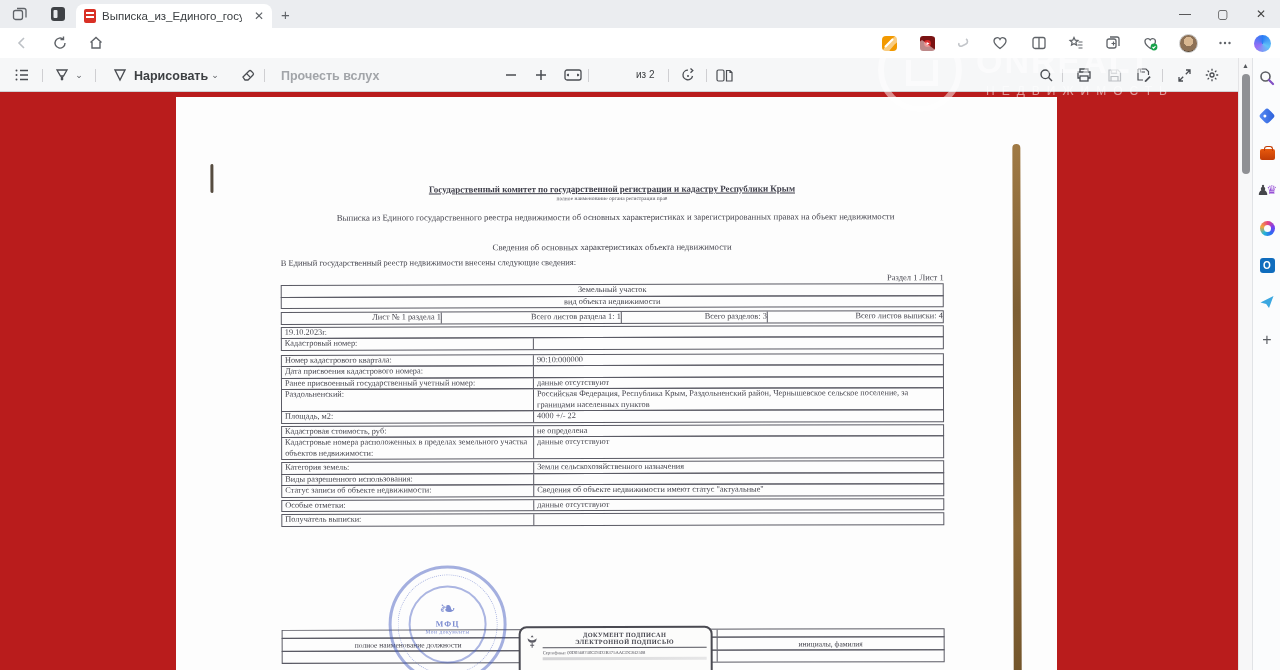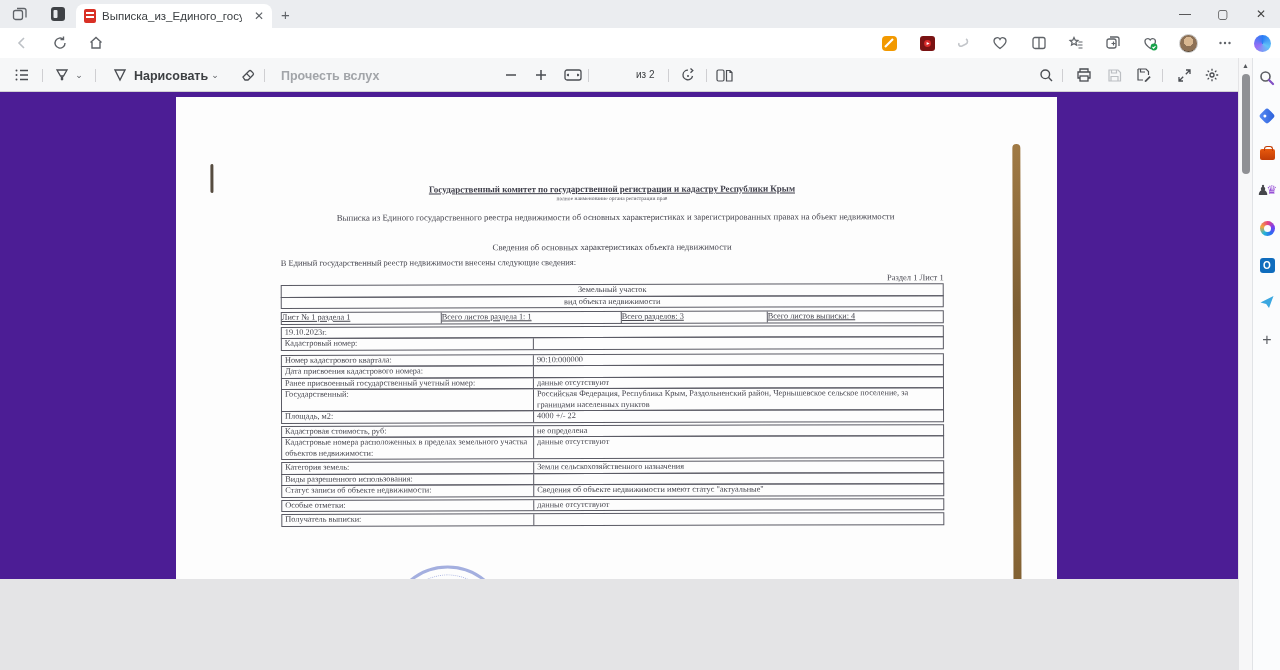--- a/index.html
+++ b/index.html
@@ -32,42 +32,42 @@
   .pdfbar { position:absolute; left:0; top:58px; width:1238px; height:34px; background:#f6f7f8; border-bottom:1px solid #d2d2d4; }
   .pb-ic { position:absolute; top:6px; width:24px; height:22px; display:flex; align-items:center; justify-content:center; cursor:pointer; border-radius:3px; color:#4a4d52; }
   .pb-div { position:absolute; top:11px; width:1px; height:13px; background:#cfcfd2; }
   .pb-label { position:absolute; top:11px; font-size:12.5px; color:#3d4043; cursor:pointer;font-weight:bold; }
   .pb-label.dis { color:#a2a5a9; cursor:default; }
   .chev { font-size:9px; color:#5a5d62; }
   .pageinput { position:absolute; left:598px; top:64px; width:30px; height:22px; border:1px solid #c9c9cc; border-radius:2px; background:#fff; text-align:center; font-size:12px; color:#333; font-family:inherit; }
   .pagecount { position:absolute; left:636px; top:11px; font-size:10px; color:#3d4043; }
 
   
-  .content { position:absolute; left:0; top:92px; width:1238px; height:487px; background:#4c1d95; overflow:hidden;padding-left:24px; }
+  .content { position:absolute; left:0; top:92px; width:1238px; height:578px; background:#b91c1c; overflow:hidden;padding-left:24px; }
   .page { position:absolute; left:176px; top:5px; width:881px; height:600px; background:#fdfdfd; }
   .scan { position:absolute; left:0; top:0; width:100%; height:100%; transform:rotate(-0.15deg); color:#45454e; font-family:"Liberation Serif","DejaVu Serif",serif; }
   .lefttick { position:absolute; left:35px; top:66px; width:3px; height:29px; background:#564c40; border-radius:2px; }
   .brownstrip { position:absolute; left:837px; top:48px; width:8px; height:552px; background:linear-gradient(180deg,#a07a45 0%,#7d5e33 30%,#8a6838 70%,#6f5229 100%); border-radius:4px 4px 0 0; }
 
   .c-org { position:absolute; left:105px; top:87px; width:663px; text-align:center; font-size:9px; font-weight:bold; color:#3f3f4a; }
   .c-org span { text-decoration:underline; }
   .c-orgcap { position:absolute; left:105px; top:98px; width:663px; text-align:center; font-size:5.5px; color:#55555e; }
   .c-doctitle { position:absolute; left:60px; top:115px; width:760px; text-align:center; font-size:8.8px; }
   .c-section { position:absolute; left:105px; top:145px; width:663px; text-align:center; font-size:8.8px; }
   .c-intro { position:absolute; left:105px; top:160px; font-size:8.5px; }
   .c-razdel { position:absolute; left:105px; top:176px; width:663px; text-align:right; font-size:8.5px; }
 
   .dtable { position:absolute; left:105px; top:188px; width:663px; font-size:8.3px; line-height:10.5px; }
   .trow { display:flex; border:1px solid #5a5a64; margin-top:-1px; min-height:12px; background:transparent; }
   .trow.center { justify-content:center; text-align:center; }
   .trow .lab { width:252px; border-right:1px solid #5a5a64; padding:0 3px; }
   .trow .val { flex:1; padding:0 3px; }
   .trow.g2 { margin-top:2px; } .trow.g3 { margin-top:3px; } .trow.g4 { margin-top:4px; }
   .sheetrow { display:flex; }
-  .sheetrow div { border-right:1px solid #5a5a64; text-align:left;text-decoration:underline; }
+  .sheetrow div { border-right:1px solid #5a5a64; text-align:right; }
   .sheetrow div:last-child { border-right:none; }
 
   
   .sigtable { position:absolute; left:105px; top:533px; width:663px; font-size:7.5px; }
   .sigrow { display:flex; border:1px solid #5a5a64; margin-top:-1px; }
   .sigrow .c1 { width:252px; border-right:1px solid #5a5a64; text-align:center; }
   .sigrow .c2 { width:183px; border-right:1px solid #5a5a64; }
   .sigrow .c3 { flex:1; text-align:center; }
   .sigbox { position:absolute; left:342px; top:529px; width:194px; height:52px; border:2px solid #4a4a52; border-radius:8px; background:#fcfcfb; padding:3px 4px 0 22px; text-align:center; }
   .sigbox .l1 { font-size:6.3px; font-weight:bold; letter-spacing:.4px; }
@@ -381,21 +381,21 @@
               <div class="val">90:10:000000</div>
             </div>
           <div class="trow">
               <div class="lab">Дата присвоения кадастрового номера:</div>
             </div>
           <div class="trow">
               <div class="lab">Ранее присвоенный государственный учетный номер:</div>
               <div class="val">данные отсутствуют</div>
             </div>
           <div class="trow">
-              <div class="lab">Государственный:</div>
+              <div class="lab">Раздольненский:</div>
               <div class="val">Российская Федерация, Республика Крым, Раздольненский район, Чернышевское сельское поселение, за границами населенных пунктов</div>
             </div>
           <div class="trow">
               <div class="lab">Площадь, м2:</div>
               <div class="val">4000 +/- 22</div>
             </div>
           <div class="trow g2">
               <div class="lab">Кадастровая стоимость, руб:</div>
               <div class="val">не определена</div>
             </div>
@@ -498,14 +498,22 @@
       </div>
     <div class="sb-ic" style="top:234px">
       <svg width="16" height="16" viewBox="0 0 16 16">
           <path d="M1.5 8.5 14.5 2 10 14l-2.8-4z" fill="#3ba7e0"></path>
           <path d="M14.5 2 7.2 10 5 13.5l2.2-3.5z" fill="#8bc53f"></path>
         </svg>
     </div>
     <div class="sb-ic" style="top:272px;color:#5b5e63;font-size:16px">+</div>
   </div>
 
+  <div class="watermark">
+    <div class="wm-logo">
+      <div class="wm-roof"></div>
+      <div class="wm-house"></div>
+    </div>
+    <div class="wm-t1">ONREALT</div>
+    <div class="wm-t2">НЕДВИЖИМОСТЬ</div>
+  </div>
 
 </div>
 
 </body></html>

